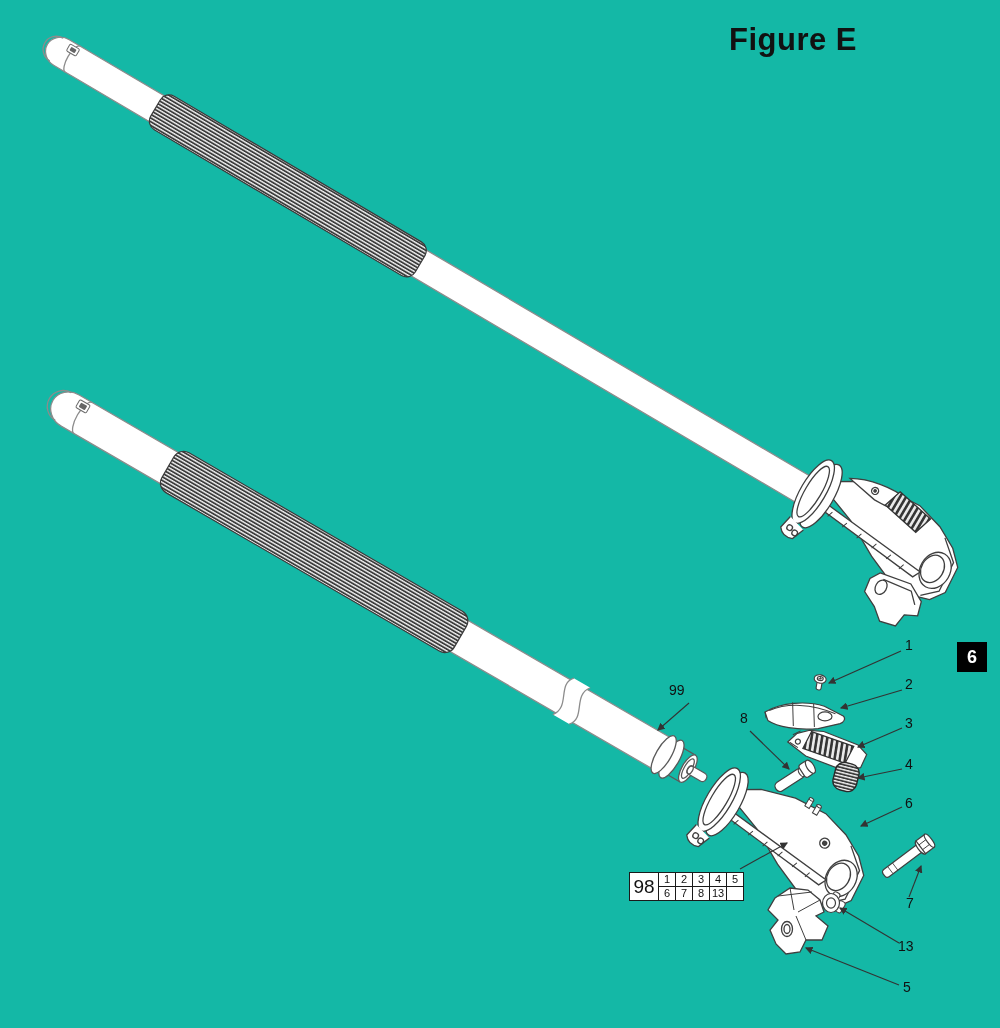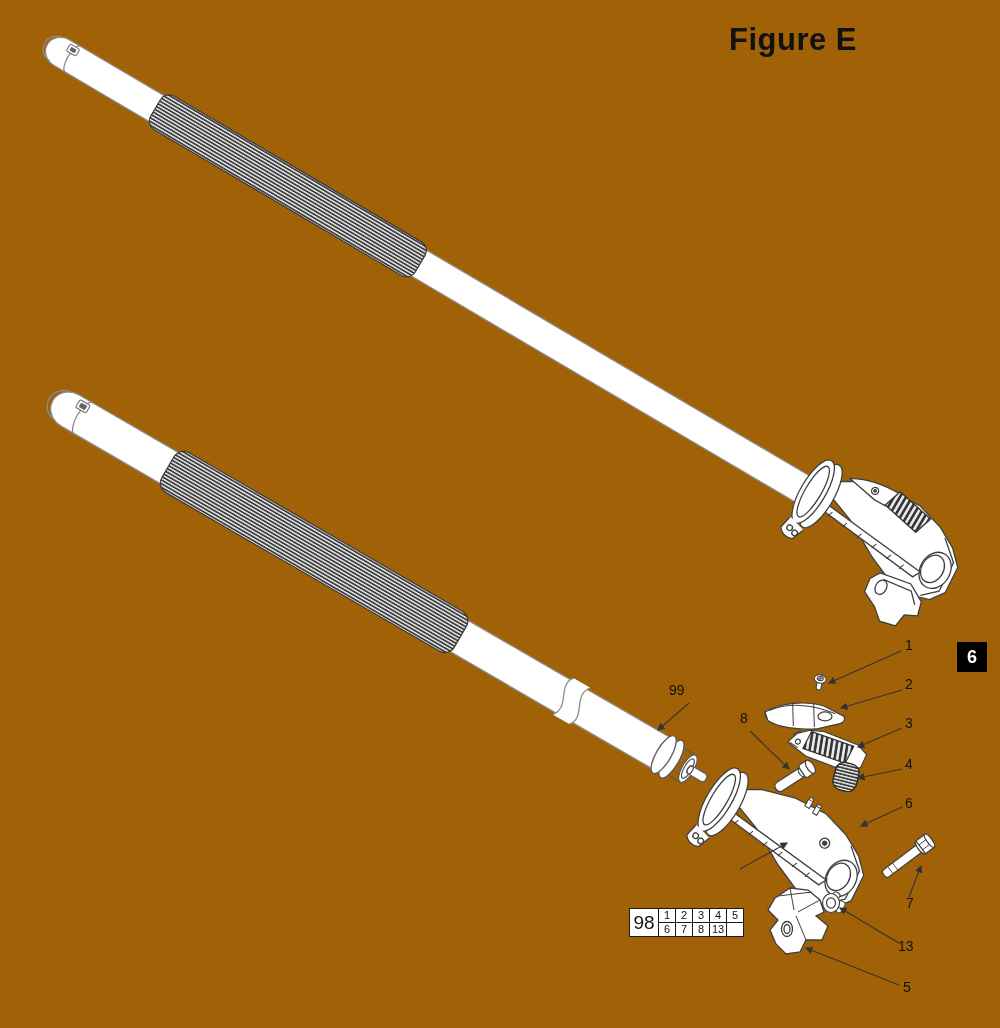--- a/index.html
+++ b/index.html
@@ -1,24 +1,24 @@
 <!DOCTYPE html>
 <html><head>
 <meta charset="utf-8">
 <style>
   html,body{margin:0;padding:0;background:#ffffff;}
-  #canvas{position:relative;width:1000px;height:1028px;background:#a16207;overflow:hidden;
+  #canvas{position:relative;width:1000px;height:1028px;background:#14b8a6;overflow:hidden;
           font-family:"Liberation Sans", sans-serif;}
   #art{position:absolute;left:0;top:0;}
   .label{position:absolute;color:#111;}
   .title{font:700 31px "Liberation Sans", sans-serif;letter-spacing:.5px;}
   .callout{font:400 14px "Liberation Sans", sans-serif;}
   .badge{width:30px;height:30px;background:#000;color:#fff;text-align:center;
          font:700 18px/30px "Liberation Sans", sans-serif;}
-  .ptable{position:absolute;border-collapse:collapse;background:#fff;margin-top:36px;}
+  .ptable{position:absolute;border-collapse:collapse;background:#fff;}
   .ptable td{border:1px solid #1a1a1a;text-align:center;vertical-align:middle;
              font:400 11px/13px "Liberation Sans", sans-serif;color:#111;
              width:16px;height:12px;padding:0;}
   .ptable td.pref{width:28px;font:400 19px "Liberation Sans", sans-serif;}
 </style>
 </head>
 <body>
 
 <div id="canvas">
 

